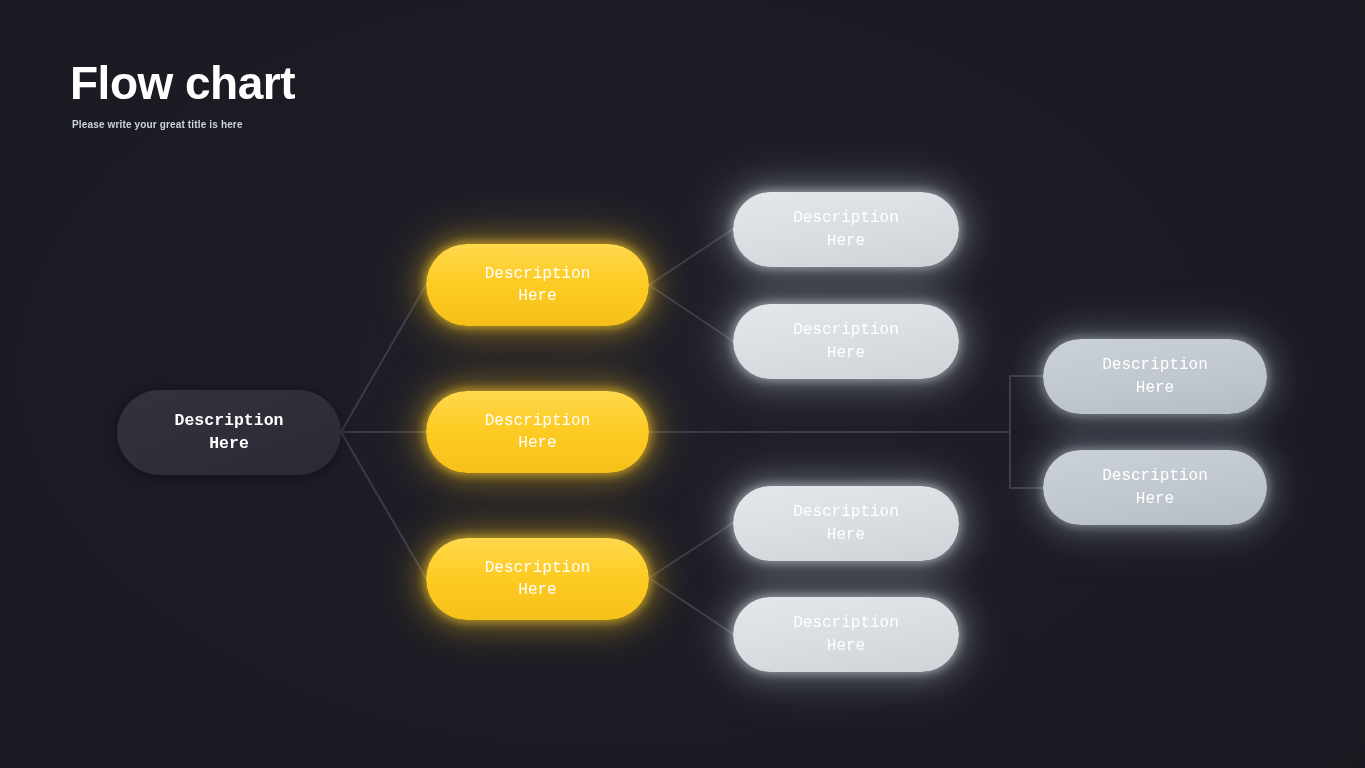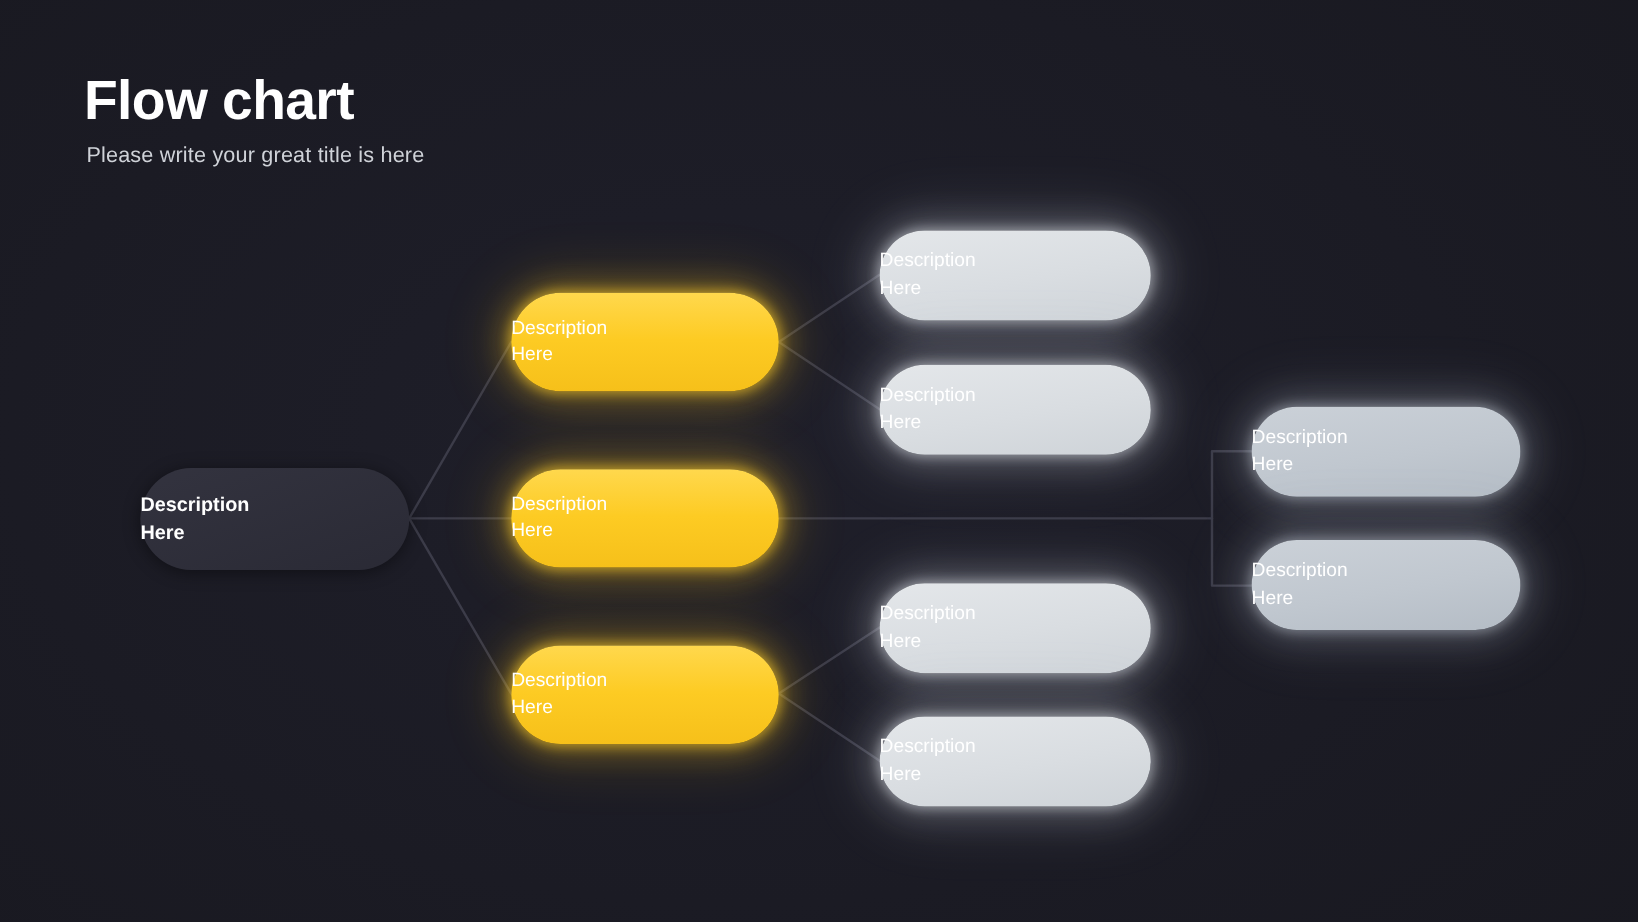--- a/index.html
+++ b/index.html
@@ -28,25 +28,25 @@
   .title {
     font-size: 46px;
     font-weight: bold;
     color: #ffffff;
     letter-spacing: -0.5px;
     line-height: 1.12;
     margin: 0;
     white-space: pre;
   }
   .subtitle {
-    font-size: 18px;
+    font-size: 10px;
     color: #cfd2d8;
     margin: 9px 0 0 2px;
     letter-spacing: 0.15px;
-    font-weight: normal;
+    font-weight: bold;
   }
   
   .connectors {
     position: absolute;
     left: 0;
     top: 0;
     width: 1365px;
     height: 768px;
     pointer-events: none;
   }
@@ -56,24 +56,25 @@
     fill: none;
     stroke-linecap: round;
     stroke-linejoin: round;
   }
   
   .node {
     position: absolute;
     display: flex;
     align-items: center;
     justify-content: center;
-    text-align: left;
+    text-align: center;
     border-radius: 999px;
     box-sizing: border-box;
     line-height: 1.38;
+    font-family: Liberation Mono, monospace;
   }
   .node span {
     display: block;
     width: 100%;
     white-space: pre-line;
   }
   .node-root {
     background: linear-gradient(160deg, #33333f 0%, #2a2a35 100%);
     color: #ffffff;
     font-weight: bold;

